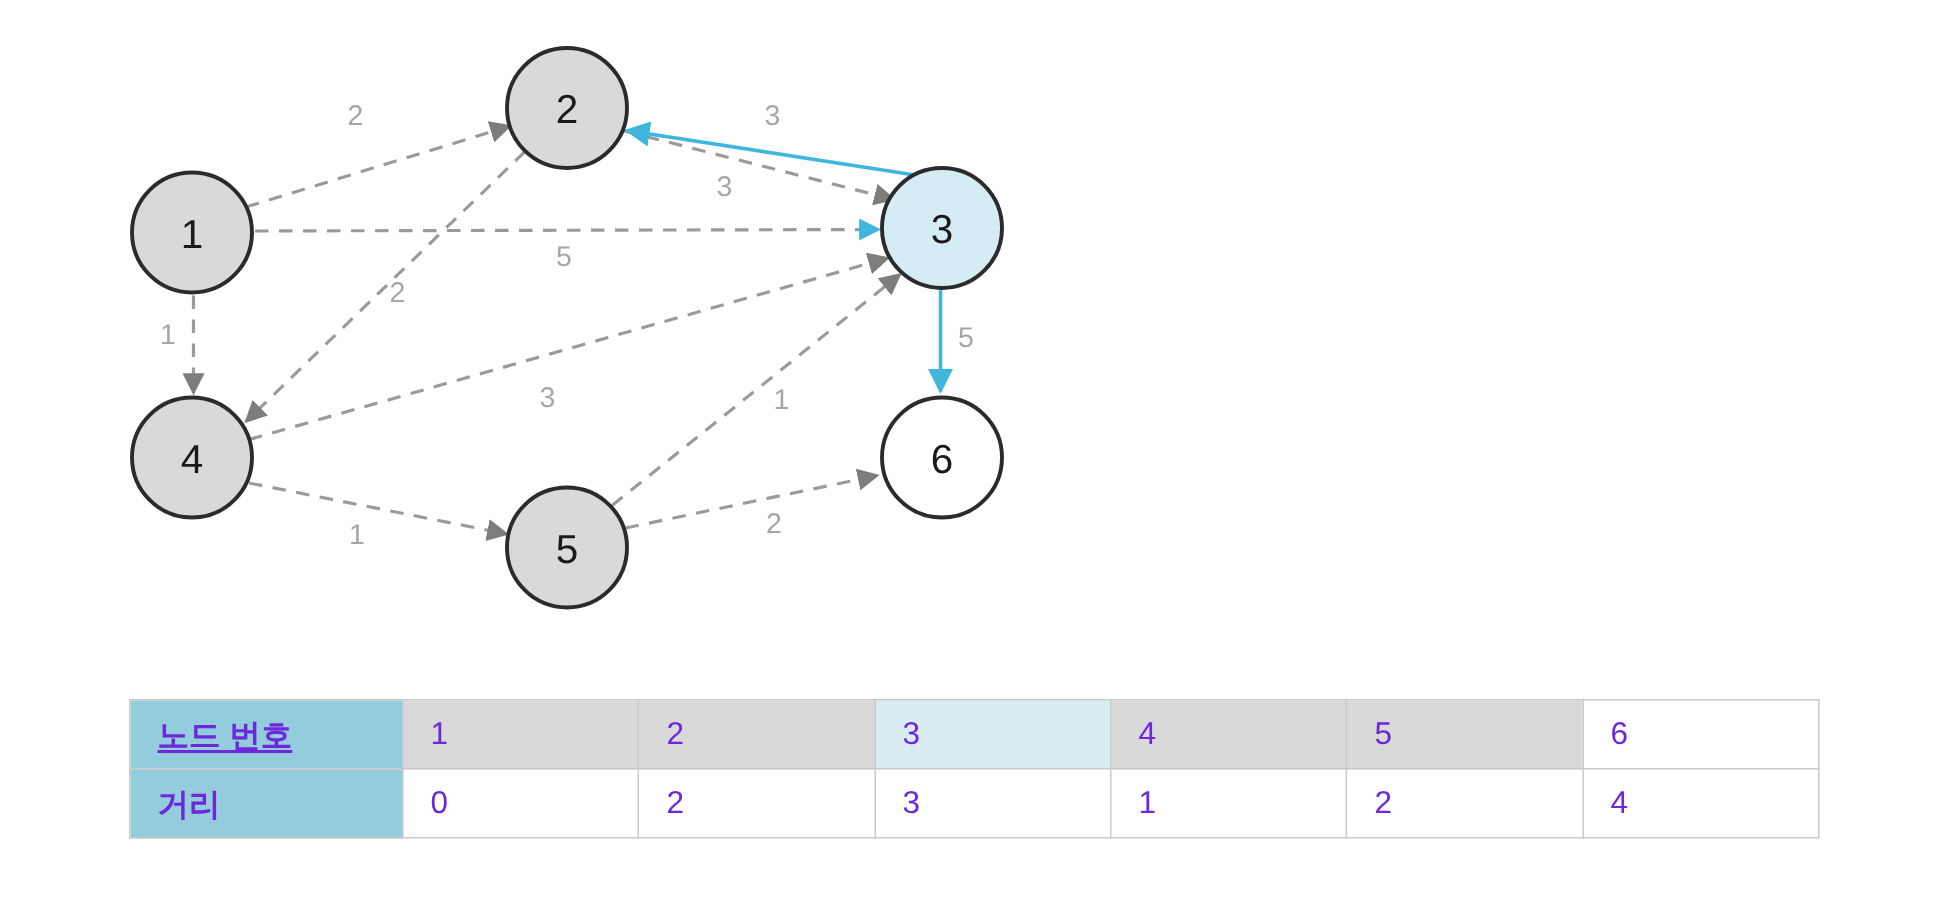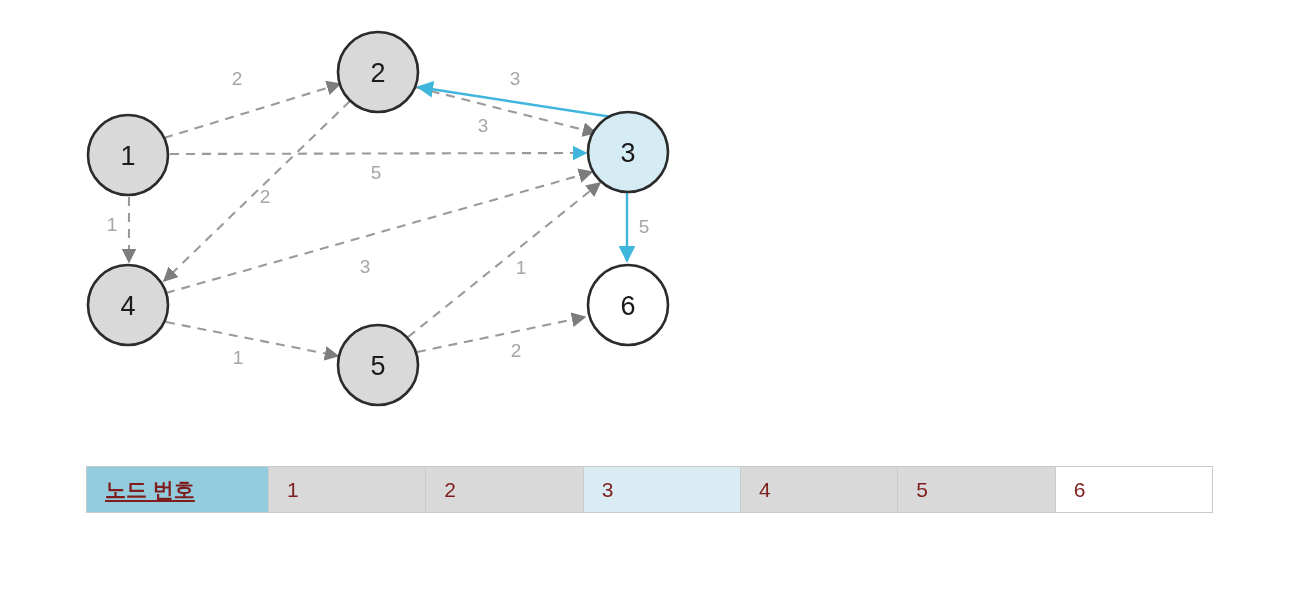--- a/index.html
+++ b/index.html
@@ -71,21 +71,21 @@
     border-collapse: collapse;
     table-layout: fixed;
     width: 1127px;
     font-family: "Liberation Sans", "DejaVu Sans", sans-serif;
   }
   table.dist-table td {
     border: 1px solid #c9c9c9;
     height: 45px;
     padding: 0 0 0 18px;
     font-size: 21px;
-    color: #7f1d1d;
+    color: #6d28d9;
     vertical-align: middle;
     background: #ffffff;
   }
   td.row-label {
     width: 163px;
     background: #92ccdd !important;
     font-weight: bold;
     font-size: 20px;
     padding-left: 22px;
     border-color: #ffffff;
@@ -219,15 +219,26 @@
         <td class="row-label">
           <span class="underlined">노드 번호</span>
         </td>
         <td class="cell-visited">1</td>
         <td class="cell-visited">2</td>
         <td class="cell-current">3</td>
         <td class="cell-visited">4</td>
         <td class="cell-visited">5</td>
         <td class="cell-plain">6</td>
       </tr>
+      <tr>
+        <td class="row-label">
+          <span>거리</span>
+        </td>
+        <td class="cell-plain">0</td>
+        <td class="cell-plain">2</td>
+        <td class="cell-plain">3</td>
+        <td class="cell-plain">1</td>
+        <td class="cell-plain">2</td>
+        <td class="cell-plain">4</td>
+      </tr>
     </tbody>
   </table>
 </div>
 
 </body></html>

